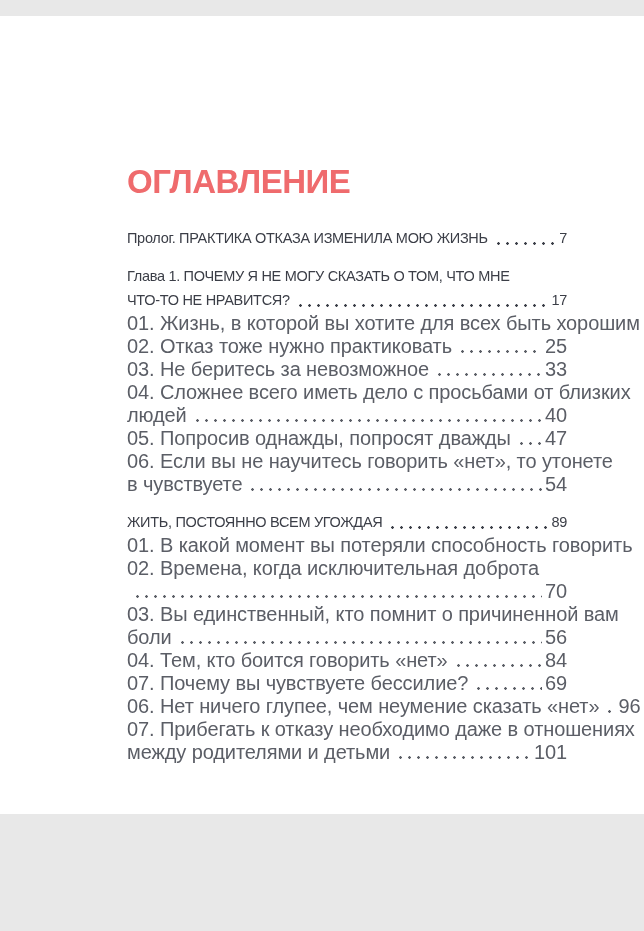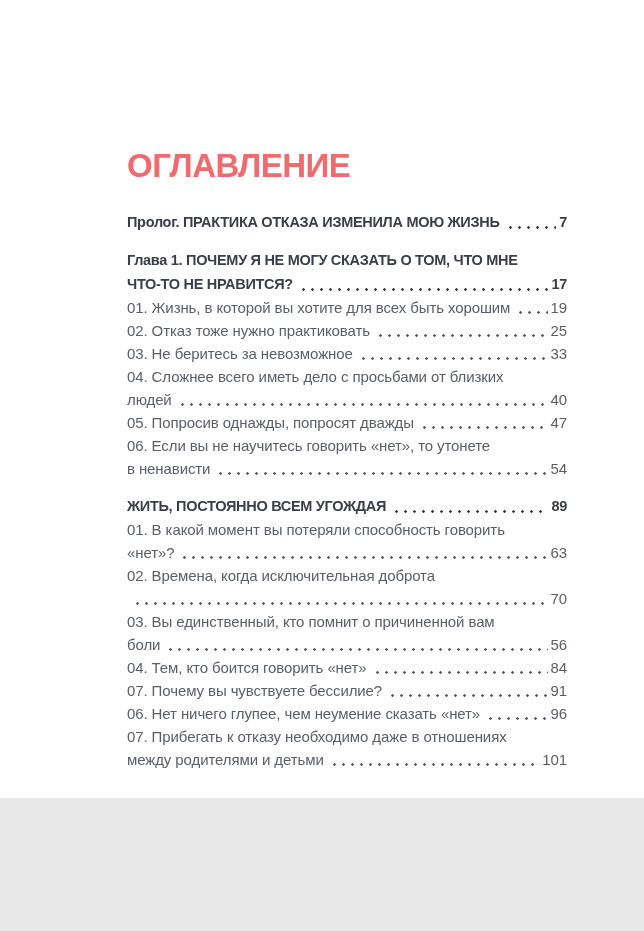--- a/index.html
+++ b/index.html
@@ -1,46 +1,46 @@
 <!DOCTYPE html>
 <html lang="ru" style="--accent: #ef6b6d; --heading: #3b3e47; --body: #5b5e66; --bg: #ffffff;"><head>
 <meta charset="utf-8">
 <style>
   html, body { margin: 0; padding: 0; background: #e8e8e8; }
   .page {
     position: relative;
     width: 644px;
     height: 798px;
-    margin: 0 auto;
+    margin: 16px auto;
     background: var(--bg, #ffffff);
     font-family: "Liberation Sans", sans-serif;
     overflow: hidden;
     box-sizing: border-box;
   }
   .content {
     padding: 148px 77px 0 127px;
   }
   .page-title {
     margin: 0 0 26px 0;
     font-size: 33px;
     line-height: 36px;
     font-weight: 700;
     letter-spacing: -0.5px;
     color: var(--accent, #ef6b6d);
   }
   .toc-entry.chapter {
     margin-top: 14px;
-    font-weight: 700;
+    font-weight: 400;
     font-size: 14.5px;
     letter-spacing: -0.3px;
     line-height: 24px;
     color: var(--heading, #3b3e47);
   }
   .toc-entry.item {
-    font-size: 15px;
+    font-size: 20px;
     letter-spacing: -0.1px;
     line-height: 23px;
     color: var(--body, #5b5e66);
   }
   .toc-line, .toc-text { white-space: nowrap; }
   .toc-row { display: flex; align-items: stretch; }
   .dot-leader {
     flex: 1 1 auto;
     min-width: 10px;
     margin: 0 3px 0 6px;
@@ -116,39 +116,34 @@
         <div class="toc-entry item">
           <div class="toc-row">
             <span class="toc-text">05. Попросив однажды, попросят дважды</span>
             <span class="dot-leader"></span>
             <span class="toc-page">47</span>
           </div>
         </div>
         <div class="toc-entry item">
           <div class="toc-line">06. Если вы не научитесь говорить «нет», то утонете</div>
           <div class="toc-row">
-            <span class="toc-text">в ненависти</span>
+            <span class="toc-text">в чувствуете</span>
             <span class="dot-leader"></span>
             <span class="toc-page">54</span>
           </div>
         </div>
         <div class="toc-entry chapter">
           <div class="toc-row">
             <span class="toc-text">ЖИТЬ, ПОСТОЯННО ВСЕМ УГОЖДАЯ</span>
             <span class="dot-leader"></span>
             <span class="toc-page">89</span>
           </div>
         </div>
         <div class="toc-entry item">
           <div class="toc-line">01. В какой момент вы потеряли способность говорить</div>
-          <div class="toc-row">
-            <span class="toc-text">«нет»?</span>
-            <span class="dot-leader"></span>
-            <span class="toc-page">63</span>
-          </div>
         </div>
         <div class="toc-entry item">
           <div class="toc-line">02. Времена, когда исключительная доброта</div>
           <div class="toc-row">
             <span class="dot-leader"></span>
             <span class="toc-page">70</span>
           </div>
         </div>
         <div class="toc-entry item">
           <div class="toc-line">03. Вы единственный, кто помнит о причиненной вам</div>
@@ -162,21 +157,21 @@
           <div class="toc-row">
             <span class="toc-text">04. Тем, кто боится говорить «нет»</span>
             <span class="dot-leader"></span>
             <span class="toc-page">84</span>
           </div>
         </div>
         <div class="toc-entry item">
           <div class="toc-row">
             <span class="toc-text">07. Почему вы чувствуете бессилие?</span>
             <span class="dot-leader"></span>
-            <span class="toc-page">91</span>
+            <span class="toc-page">69</span>
           </div>
         </div>
         <div class="toc-entry item">
           <div class="toc-row">
             <span class="toc-text">06. Нет ничего глупее, чем неумение сказать «нет»</span>
             <span class="dot-leader"></span>
             <span class="toc-page">96</span>
           </div>
         </div>
         <div class="toc-entry item">

